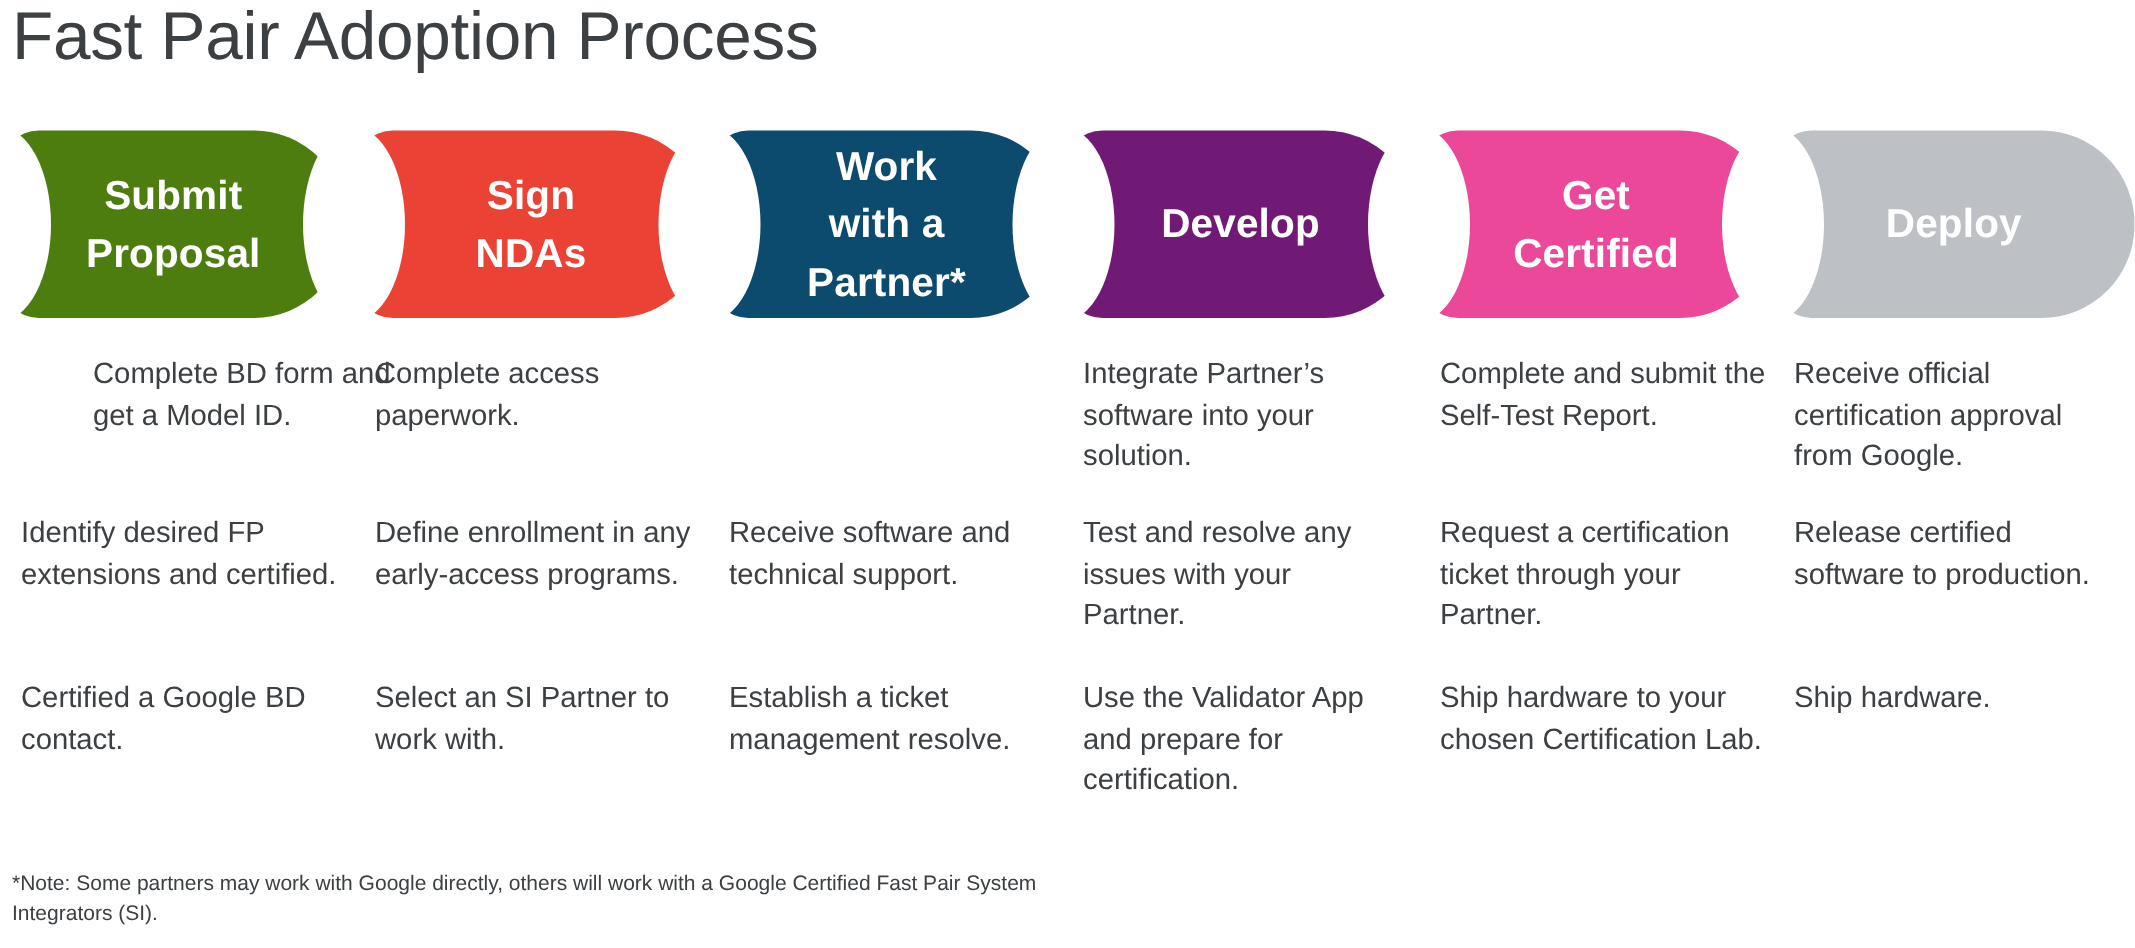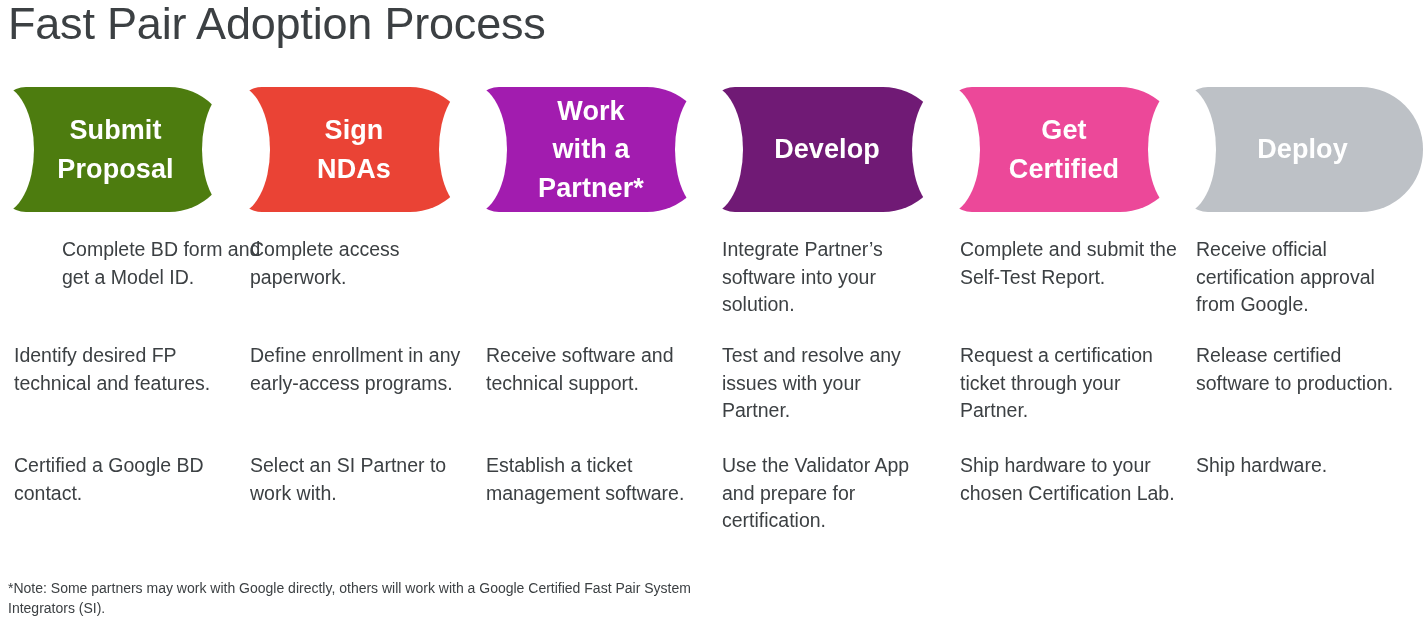--- a/index.html
+++ b/index.html
@@ -117,21 +117,21 @@
     <div class="banner" style="left: 0px; width: 231px; background: #4d7c0f; z-index: 10;">
       <div class="banner-label">Submit
 Proposal</div>
       <div class="banner-notch"></div>
     </div>
     <div class="banner" style="left: 236px; width: 236px; background: rgb(234, 67, 53); z-index: 11;">
       <div class="banner-label">Sign
 NDAs</div>
       <div class="banner-notch"></div>
     </div>
-    <div class="banner" style="left: 473px; width: 236px; background: #a21caf; z-index: 12;">
+    <div class="banner" style="left: 473px; width: 236px; background: #0c4a6e; z-index: 12;">
       <div class="banner-label">Work
 with a
 Partner*</div>
       <div class="banner-notch"></div>
     </div>
     <div class="banner" style="left: 709px; width: 236px; background: #701a75; z-index: 13;">
       <div class="banner-label">Develop</div>
       <div class="banner-notch"></div>
     </div>
     <div class="banner" style="left: 946px; width: 236px; background: #ec4899; z-index: 14;">
@@ -147,30 +147,30 @@
 
 <div id="steps-grid">
   <div class="detail-row" id="row-0">
       <div class="detail-cell" style="left: 14px; width: 222px; margin-left: 48px;">Complete BD form and get a Model ID.</div>
       <div class="detail-cell" style="left: 250px; width: 214px;">Complete access paperwork.</div>
       <div class="detail-cell" style="left: 722px; width: 212px;">Integrate Partner’s software into your solution.</div>
       <div class="detail-cell" style="left: 960px; width: 218px;">Complete and submit the Self-Test Report.</div>
       <div class="detail-cell" style="left: 1196px; width: 210px;">Receive official certification approval from Google.</div>
     </div>
   <div class="detail-row" id="row-1">
-      <div class="detail-cell" style="left: 14px; width: 222px;">Identify desired FP technical and features.</div>
+      <div class="detail-cell" style="left: 14px; width: 222px;">Identify desired FP extensions and certified.</div>
       <div class="detail-cell" style="left: 250px; width: 214px;">Define enrollment in any early-access programs.</div>
       <div class="detail-cell" style="left: 486px; width: 222px;">Receive software and technical support.</div>
       <div class="detail-cell" style="left: 722px; width: 212px;">Test and resolve any issues with your Partner.</div>
       <div class="detail-cell" style="left: 960px; width: 218px;">Request a certification ticket through your Partner.</div>
       <div class="detail-cell" style="left: 1196px; width: 210px;">Release certified software to production.</div>
     </div>
   <div class="detail-row" id="row-2">
       <div class="detail-cell" style="left: 14px; width: 222px;">Certified a Google BD contact.</div>
       <div class="detail-cell" style="left: 250px; width: 214px;">Select an SI Partner to work with.</div>
-      <div class="detail-cell" style="left: 486px; width: 222px;">Establish a ticket management software.</div>
+      <div class="detail-cell" style="left: 486px; width: 222px;">Establish a ticket management resolve.</div>
       <div class="detail-cell" style="left: 722px; width: 212px;">Use the Validator App and prepare for certification.</div>
       <div class="detail-cell" style="left: 960px; width: 218px;">Ship hardware to your chosen Certification Lab.</div>
       <div class="detail-cell" style="left: 1196px; width: 210px;">Ship hardware.</div>
     </div>
 </div>
 
 <div id="footnote">*Note: Some partners may work with Google directly, others will work with a Google Certified Fast Pair System Integrators (SI).</div>
 
 </body></html>

